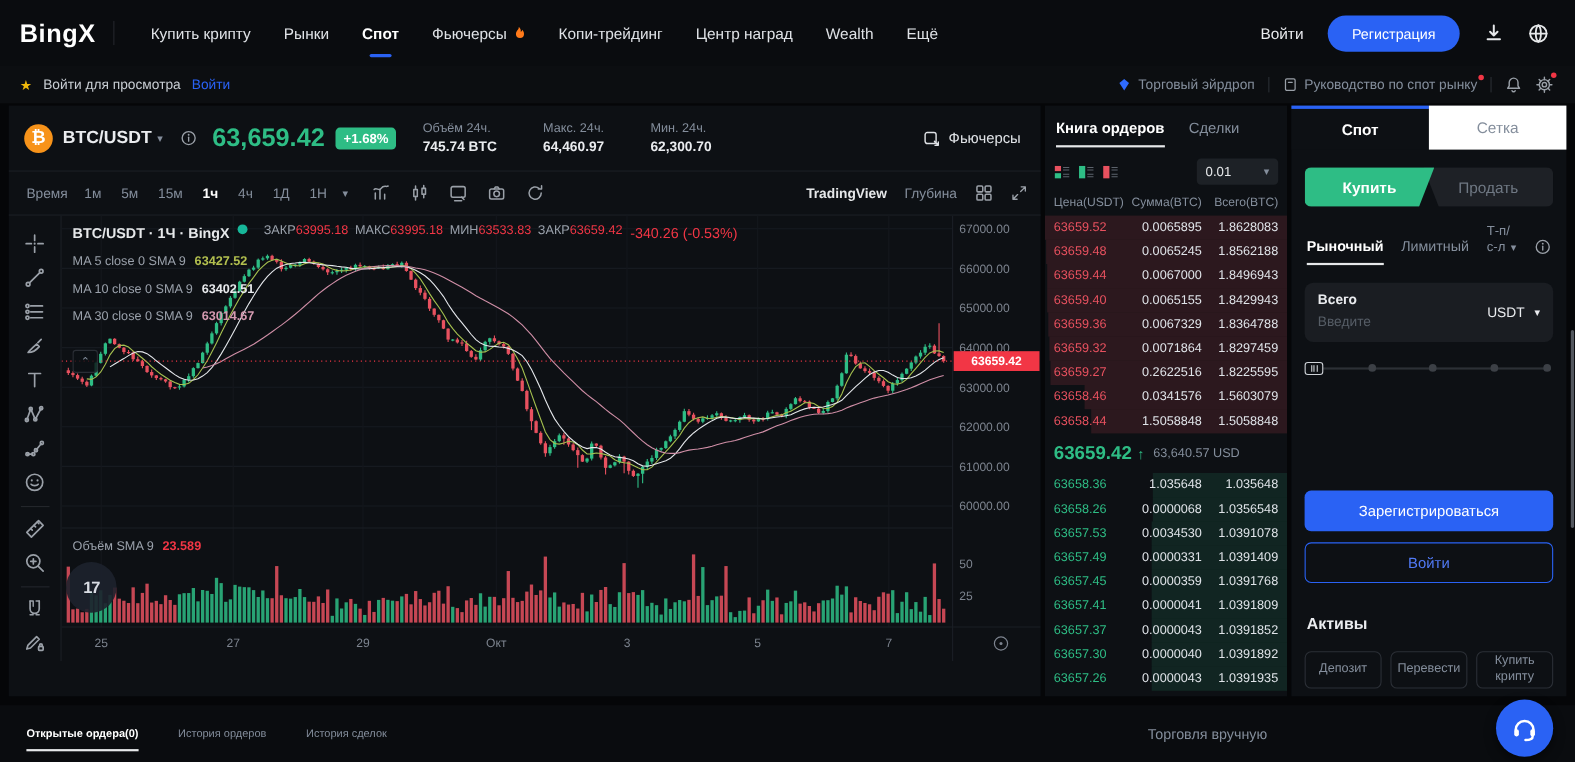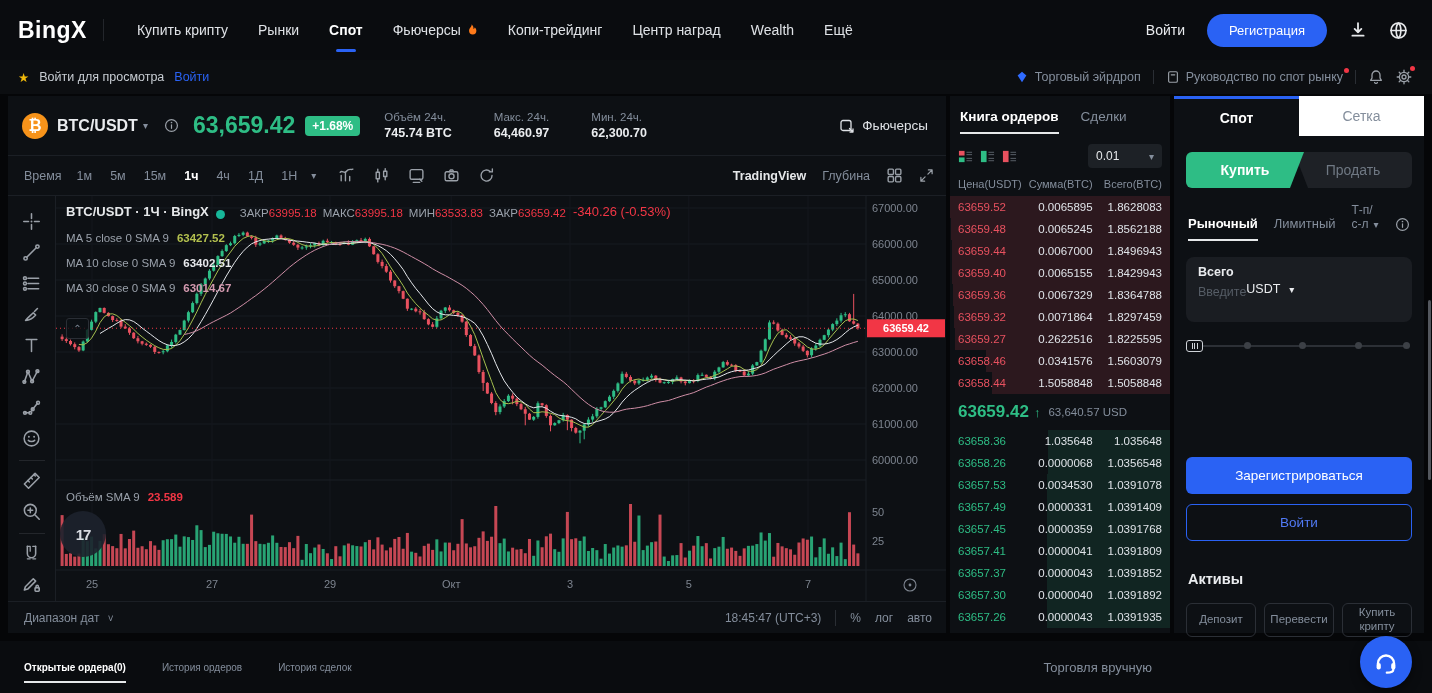--- a/index.html
+++ b/index.html
@@ -58,21 +58,21 @@
   #ct-icons{display:flex;align-items:center;gap:18px;margin-left:22px;}
   #ct-right{margin-left:auto;display:flex;align-items:center;gap:16px;margin-right:12px;}
   #tv-label{color:#e6e8ea;font-weight:bold;font-size:12.5px;}
 
   
   #tools{position:absolute;left:0;top:100px;width:48px;height:405px;border-right:1px solid #1b1f25;display:flex;flex-direction:column;align-items:center;padding-top:12px;}
   .tool{width:30px;height:30px;margin-bottom:3px;display:flex;align-items:center;justify-content:center;cursor:pointer;}
   .tdiv{width:26px;height:1px;background:#23262b;margin:5px 0;}
   #chart-svg{position:absolute;left:48px;top:100px;}
   #legend{position:absolute;left:58px;top:108px;font-size:11.5px;color:#9aa1ab;pointer-events:none;}
-  #legend .trow{display:flex;align-items:flex-end;gap:7px;font-size:13px;}
+  #legend .trow{display:flex;align-items:flex-start;gap:7px;font-size:13px;}
   #legend .ttl{color:#e6e8ea;font-weight:bold;}
   #legend .gdot{width:9px;height:9px;border-radius:50%;background:#17b79a;}
   #legend .ohlc{display:flex;gap:6px;margin-left:8px;font-size:11.5px;}
   .rv{color:#f23645;}
   .ma-row{margin-top:13px;font-size:11.5px;color:#9aa1ab;}
   .ma-val{font-weight:bold;margin-left:8px;}
   .ma0{color:#b3c04f;}.ma1{color:#e8eaed;}.ma2{color:#d49ab0;}
   #collapse-box{position:absolute;left:58px;top:222px;width:23px;height:21px;border:1px solid #2a2e35;border-radius:3px;
     color:#848e9c;font-size:10px;display:flex;align-items:center;justify-content:center;cursor:pointer;background:#0d1014cc;}
   #vol-legend{position:absolute;left:58px;top:395px;font-size:11.5px;color:#9aa1ab;pointer-events:none;}
@@ -120,21 +120,21 @@
   #buy-btn{flex:1;background:#2ebd85;color:#fff;font-weight:bold;font-size:14px;border:none;border-radius:6px 0 0 6px;
     clip-path:polygon(0 0,100% 0,calc(100% - 14px) 100%,0 100%);cursor:pointer;font-family:inherit;z-index:1;}
   #sell-btn{flex:1;background:#1e2126;color:#6f7883;font-size:14px;border:none;border-radius:0 6px 6px 0;
     clip-path:polygon(0 0,100% 0,100% 100%,14px 100%);margin-left:-10px;cursor:pointer;font-family:inherit;}
   #ot-row{display:flex;align-items:flex-end;gap:16px;margin:16px 14px 0 14px;font-size:13px;color:#848e9c;}
   .ot{padding-bottom:9px;cursor:pointer;position:relative;white-space:pre-line;line-height:1.15;}
   .ot.active{color:#fff;font-weight:bold;}
   .ot.active::after{content:"";position:absolute;left:0;bottom:0;width:100%;height:2px;background:#e6e8ea;}
   .ot.small{font-size:12px;}
   #ot-info{margin-left:auto;padding-bottom:9px;}
-  #total-box{margin:16px 12px 0 12px;height:65px;background:#1a1d22;border-radius:8px;padding:8px 12px;display:flex;cursor:text;}
+  #total-box{margin:16px 12px 0 12px;height:54px;background:#1a1d22;border-radius:8px;padding:8px 12px;display:flex;justify-content:space-between;cursor:text;}
   #total-box .lbl{font-size:12.5px;font-weight:bold;color:#eaecef;}
   #total-box .ph{font-size:12.5px;color:#565d66;margin-top:6px;}
   #total-box .cur{align-self:center;font-size:12.5px;color:#eaecef;display:flex;align-items:center;gap:4px;cursor:pointer;}
   #slider{margin:17px 14px 0 14px;position:relative;height:14px;}
   #slider .track{position:absolute;left:0;right:0;top:6px;height:2px;background:#2c3036;}
   #slider .sdot{position:absolute;top:3.5px;width:7px;height:7px;border-radius:50%;background:#3c4046;}
   #slider .handle{position:absolute;left:-2px;top:1px;width:17px;height:12px;border:1px solid #cfd3d8;border-radius:3px;background:#0d1014;display:flex;align-items:center;justify-content:center;gap:1.5px;cursor:grab;z-index:1;}
   #slider .handle i{width:1px;height:6px;background:#cfd3d8;}
   #reg-btn{display:block;margin:104px 12px 0 12px;width:226px;height:37px;background:#2a62f4;color:#fff;font-size:13.5px;border:none;border-radius:6px;cursor:pointer;font-family:inherit;}
   #tp-login-btn{display:block;margin:10px 12px 0 12px;width:226px;height:37px;background:transparent;color:#517af5;font-size:13.5px;border:1px solid #2a62f4;border-radius:6px;cursor:pointer;font-family:inherit;}
@@ -1059,30 +1059,20 @@
           <div class="ma-row"><span>MA 10 close 0 SMA 9</span><span class="ma-val ma1">63402.51</span></div>
           <div class="ma-row"><span>MA 30 close 0 SMA 9</span><span class="ma-val ma2">63014.67</span></div>
         </div>
     </div>
     <div id="collapse-box">⌃</div>
     <div id="vol-legend">
       <span>Объём SMA 9</span><b>23.589</b>
     </div>
     <div id="tv-mark">17</div>
 
-    <div id="ch-footer">
-      <span class="rng"><span>Диапазон дат</span> <span class="caret">˅</span></span>
-      <div class="right">
-        <span>18:45:47 (UTC+3)</span>
-        <div class="vdiv"></div>
-        <span>%</span>
-        <span>лог</span>
-        <span>авто</span>
-      </div>
-    </div>
   </section>
 
   <section id="orderbook">
     <div id="ob-tabs">
         <span class="ob-tab active">Книга ордеров</span>
         <span class="ob-tab">Сделки</span>
       </div>
     <div id="ob-ctrl">
       <div id="ob-views">
         <svg width="15" height="15" viewBox="0 0 16 16">

